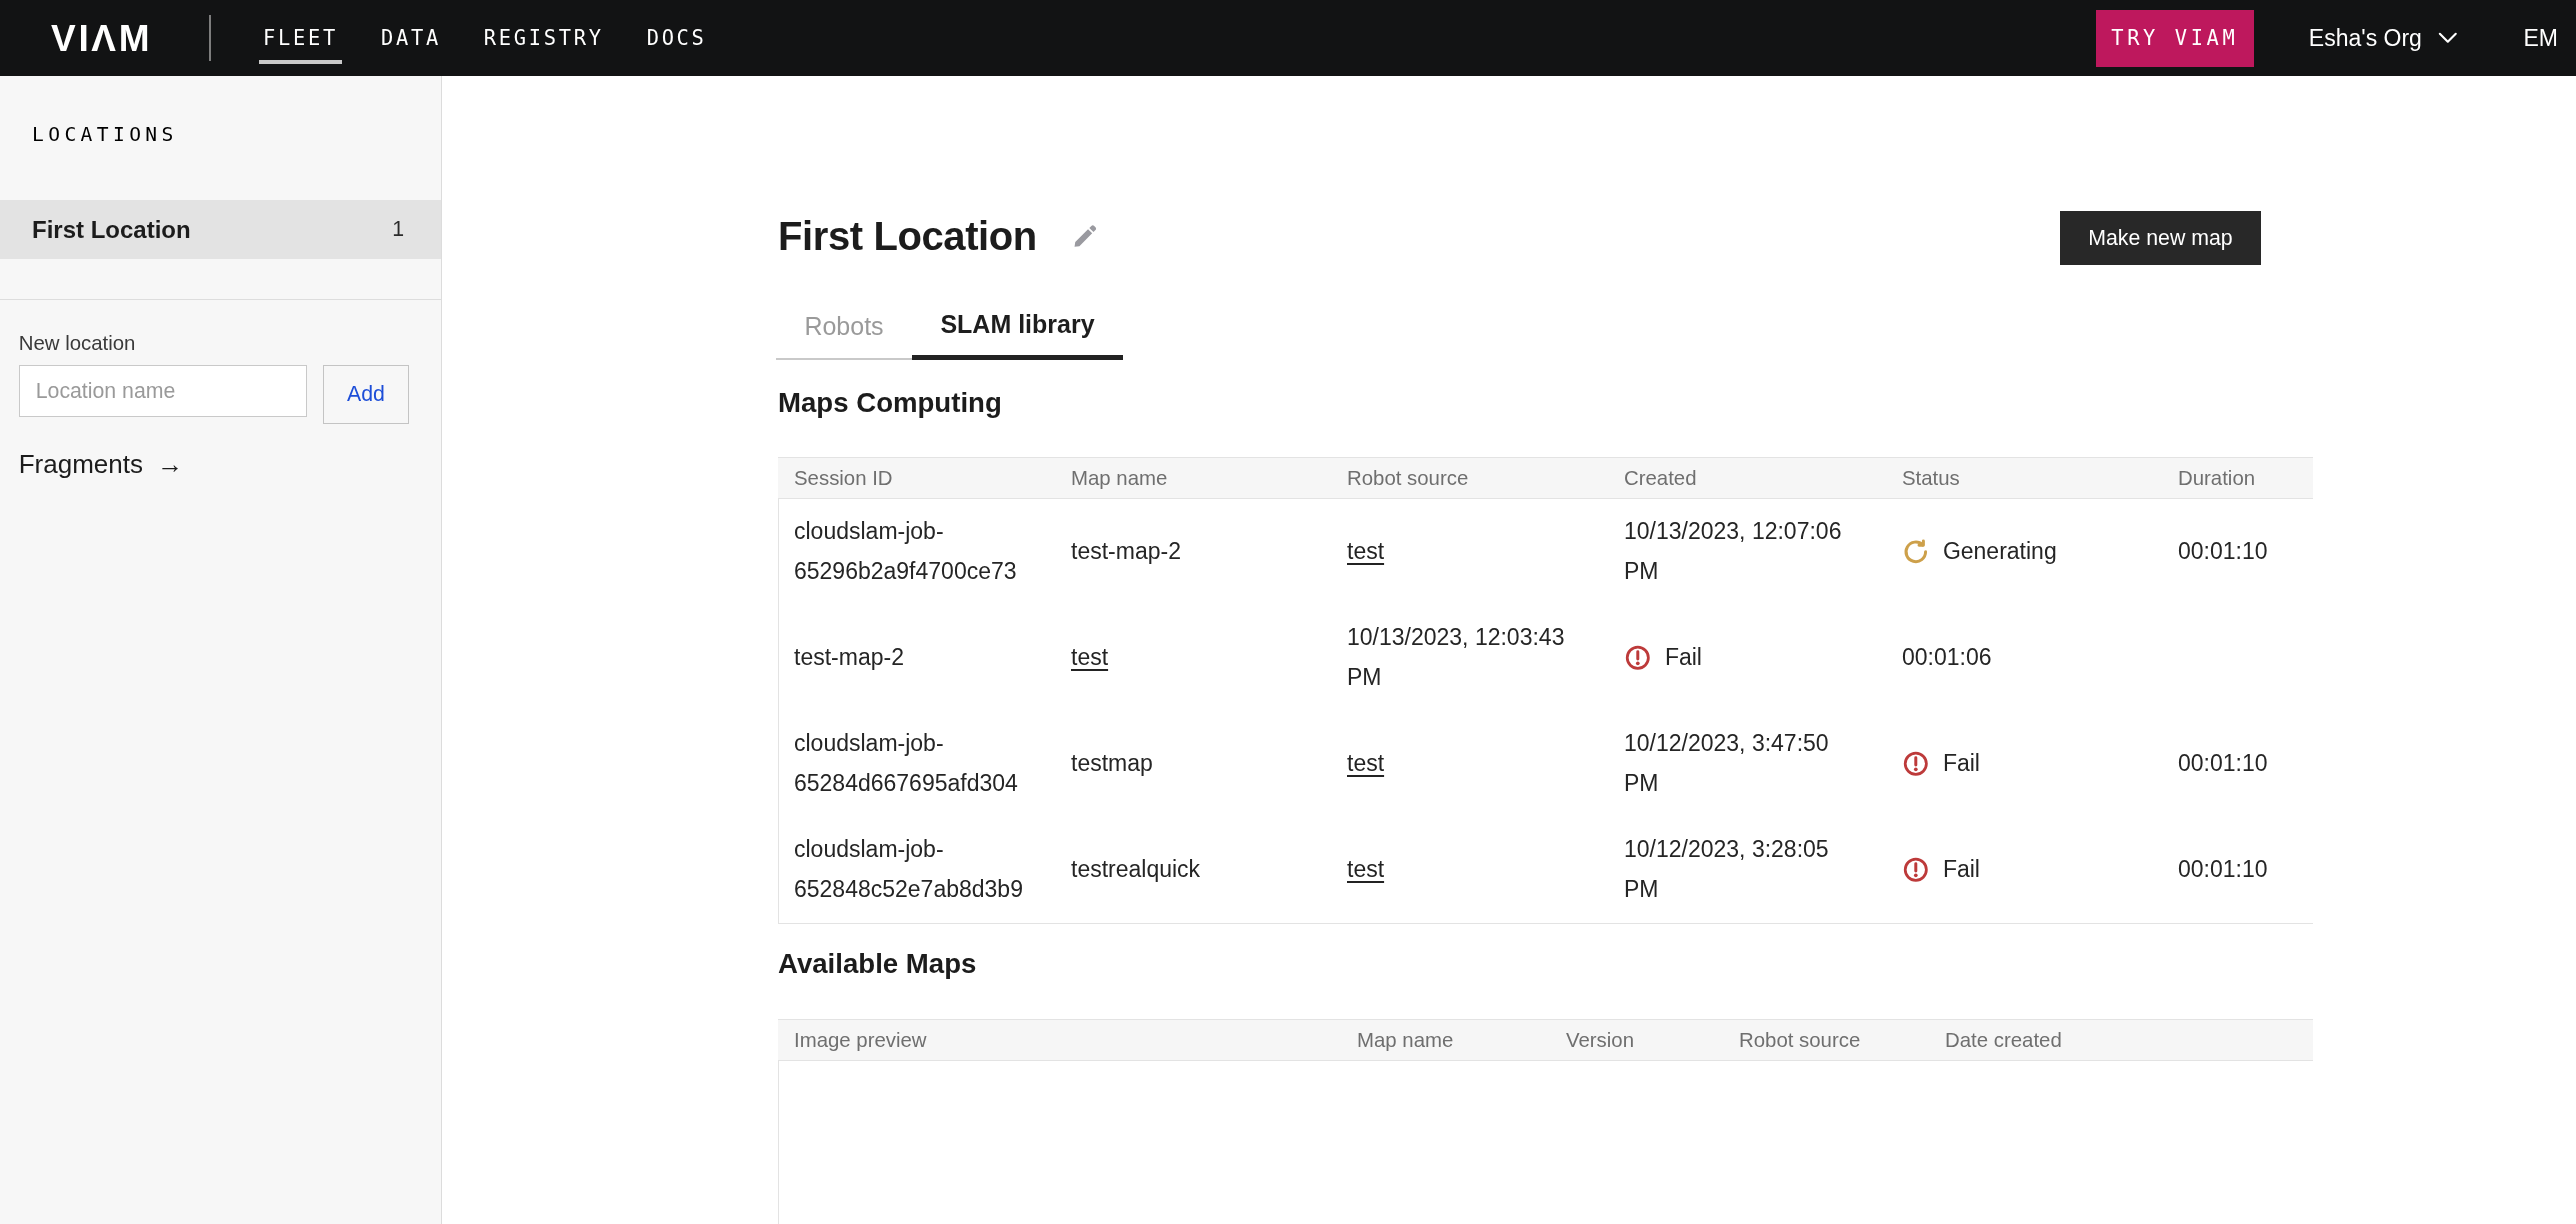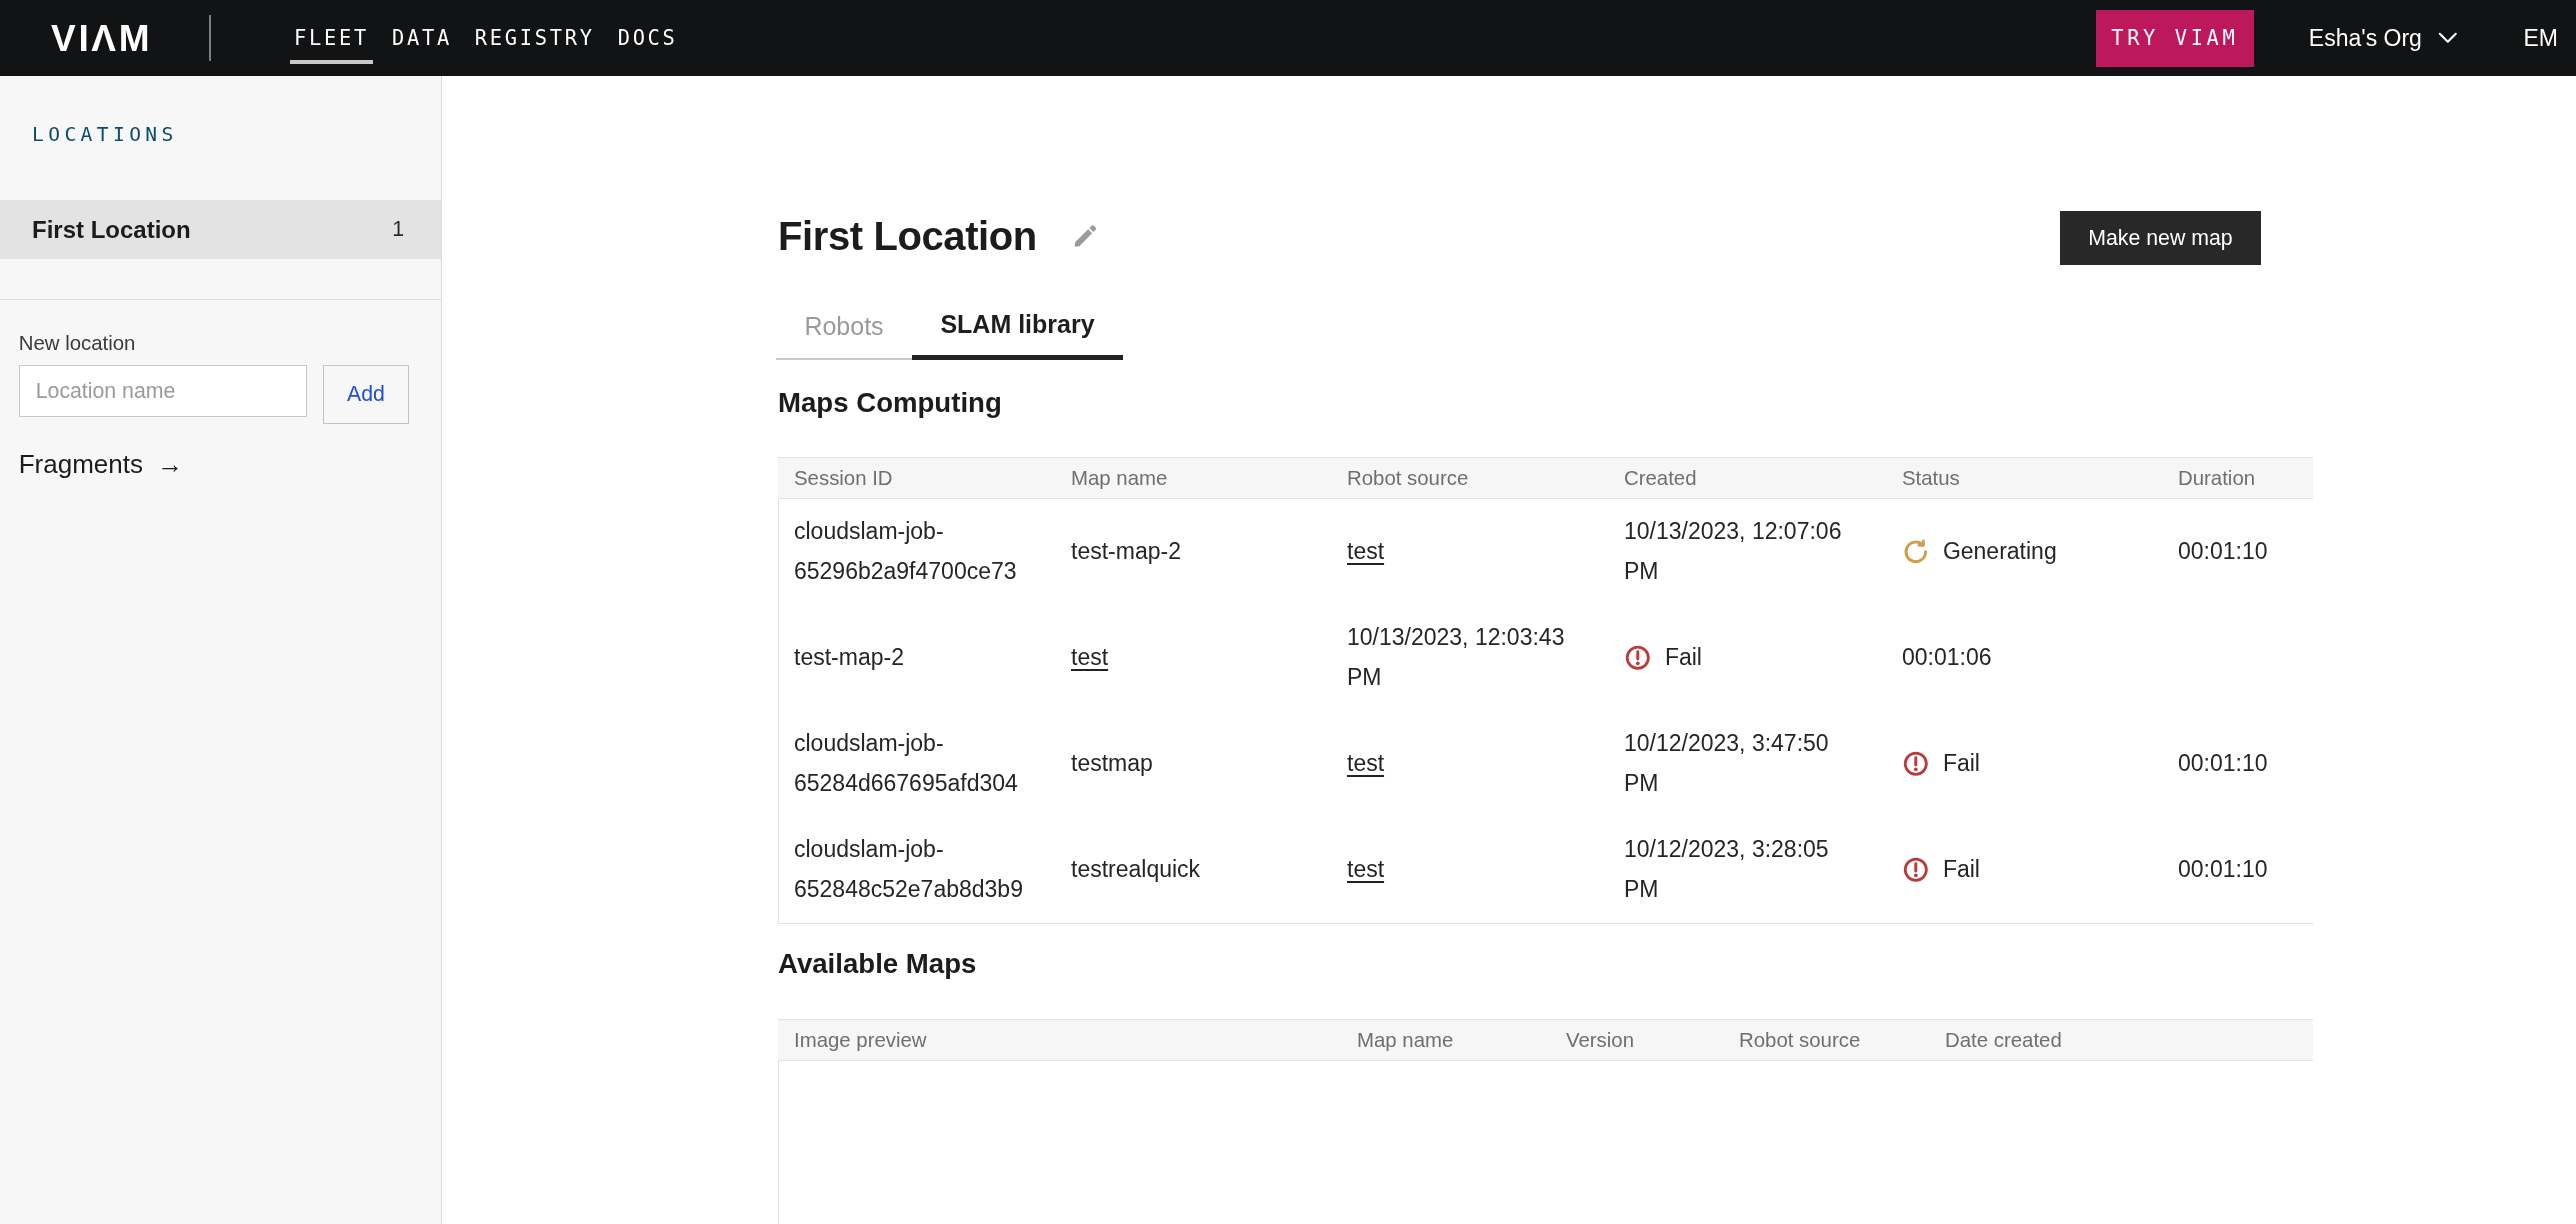--- a/index.html
+++ b/index.html
@@ -16,21 +16,21 @@
   
   .topnav {
     position:absolute; top:0; left:0; right:0; height:76px;
     background:#121314; display:flex; align-items:center;
   }
   .logo {
     margin-left:51px; font-size:37px; font-weight:800;
     letter-spacing:2.7px; color:#ffffff; line-height:1;
   }
   .nav-divider { width:1.8px; height:46px; background:#7d7d7d; margin-left:57px; }
-  .nav-items { display:flex; align-items:flex-start; margin-left:83px; gap:23px; height:100%; }
+  .nav-items { display:flex; align-items:flex-start; margin-left:52px; gap:43px; height:100%; }
   .nav-item {
     position:relative; color:#ffffff; font-size:20.4px; letter-spacing:2.7px;
     height:100%; display:flex; align-items:center; cursor:pointer;
   }
   .nav-item.active::after {
     content:""; position:absolute; left:-3.6px; right:-3.6px; bottom:12.4px;
     height:3.6px; background:#c9c9c9;
   }
   .nav-right { margin-left:auto; display:flex; align-items:center; }
   .try-viam {
@@ -46,21 +46,21 @@
     margin-left:66px; margin-right:18px; color:#ffffff; font-size:23px; cursor:pointer;
   }
 
   
   .sidebar {
     position:absolute; top:76px; left:0; bottom:0; width:442px;
     background:#f7f7f7; border-right:1.8px solid #dcdcdc;
   }
   .sidebar-heading {
     position:absolute; top:47px; left:32px;
-    font-size:19.6px; letter-spacing:4.4px; color:#0c4a6e;
+    font-size:19.6px; letter-spacing:4.4px; color:#000000;
   }
   .location-row {
     position:absolute; top:124px; left:0; right:0; height:59px;
     background:#e3e3e3; display:flex; align-items:center;
     justify-content:space-between; padding:0 37px 0 32px; cursor:pointer;
   }
   .location-name { font-size:24px; font-weight:700; color:#1c1c1c; }
   .location-count { font-size:21.3px; color:#2b2b2b; }
   .sidebar-divider { position:absolute; top:223px; left:0; right:0; height:0.9px; background:#dddddd; }
   .new-location-label { position:absolute; top:256px; left:18.7px; font-size:20.4px; color:#3a3a3a; }

